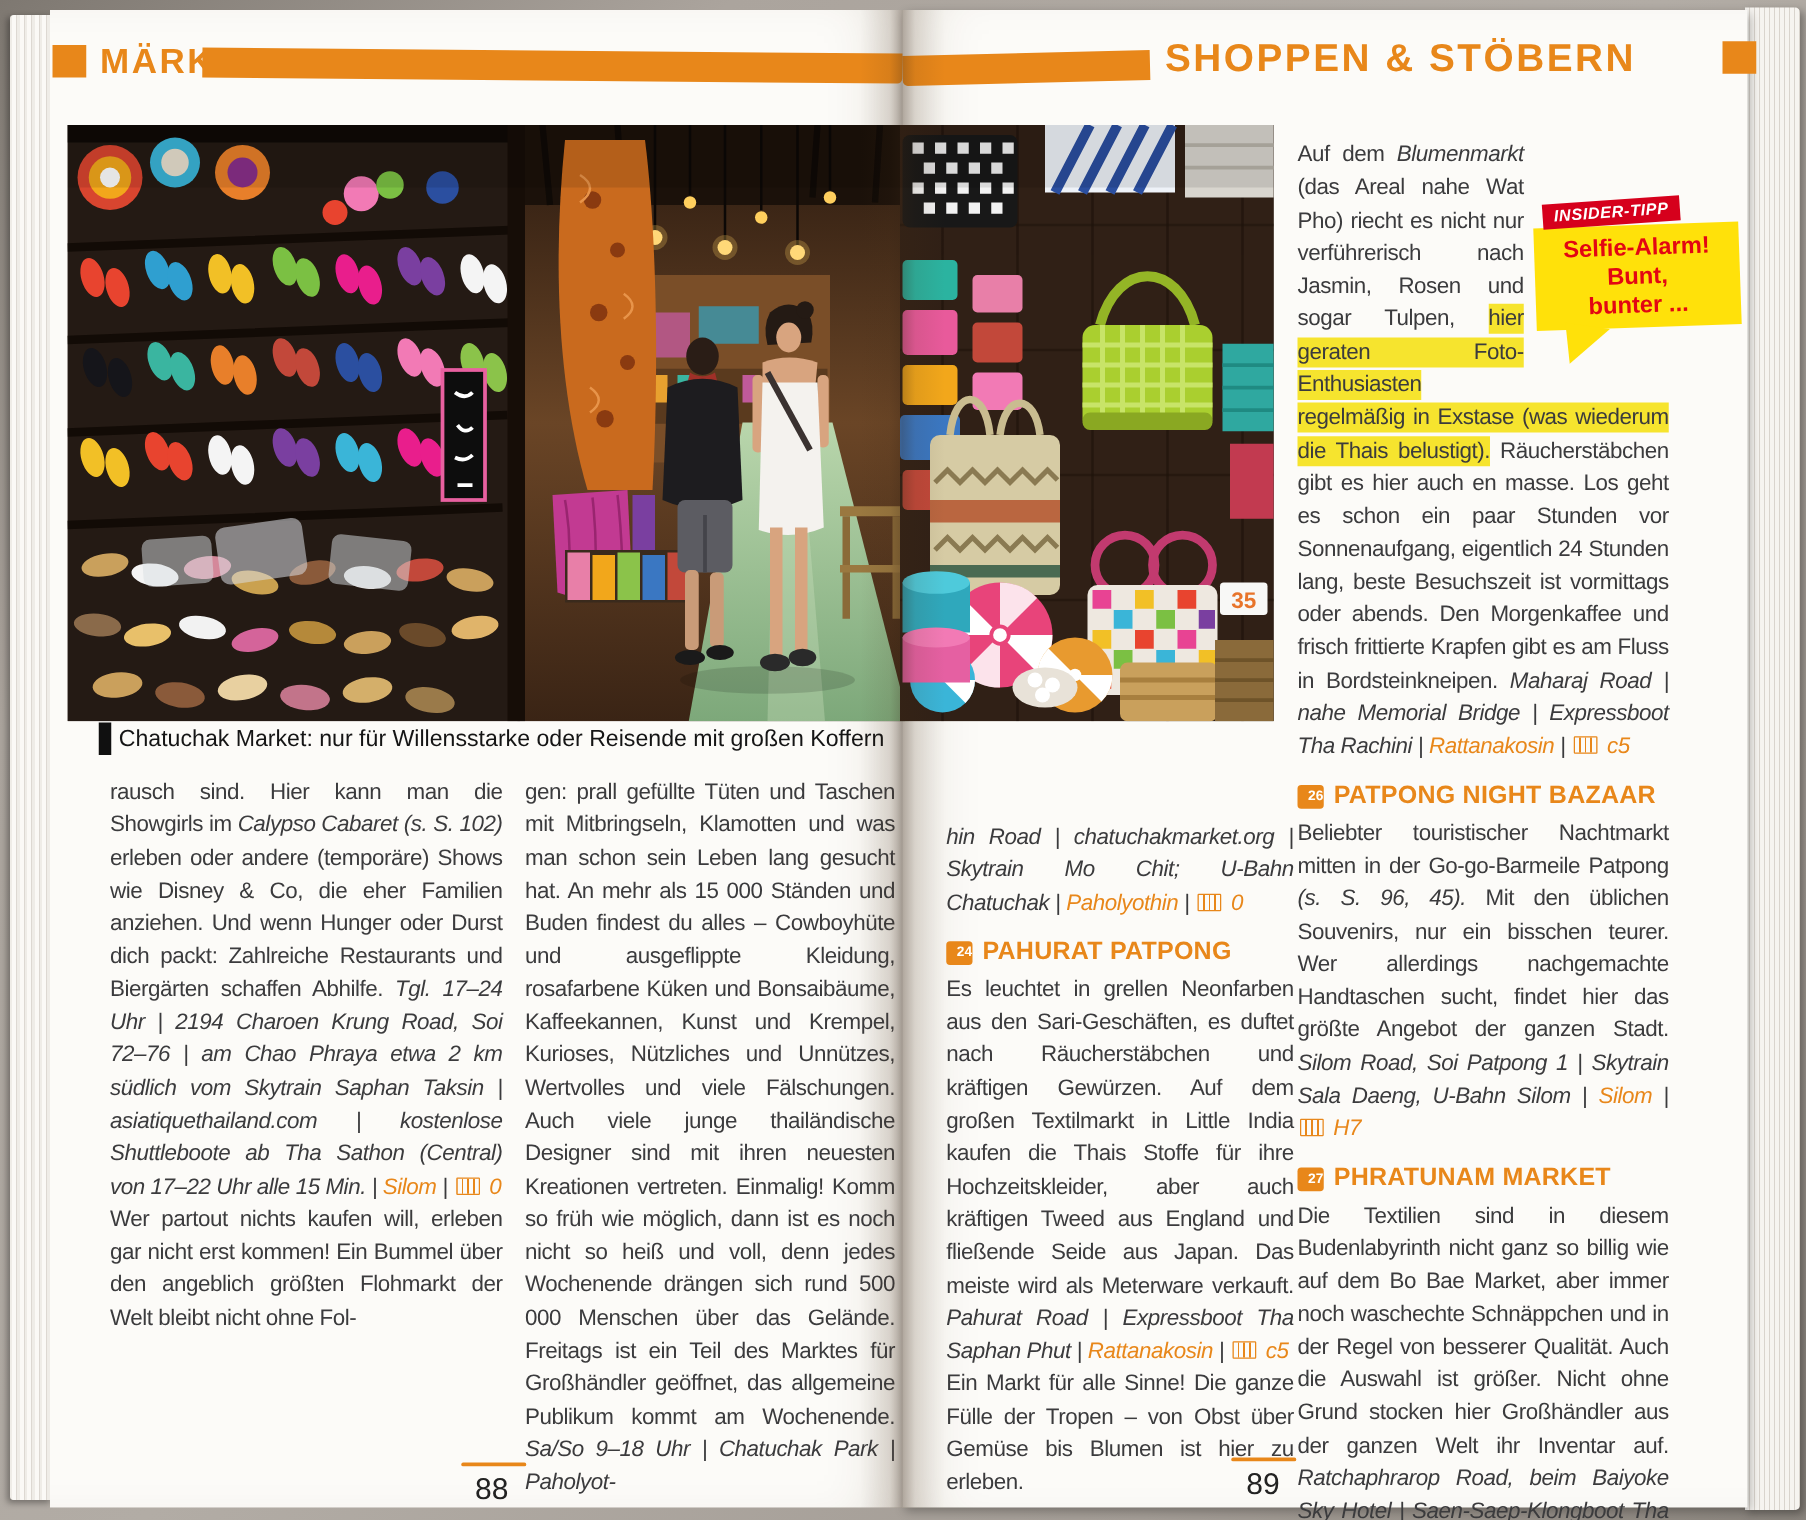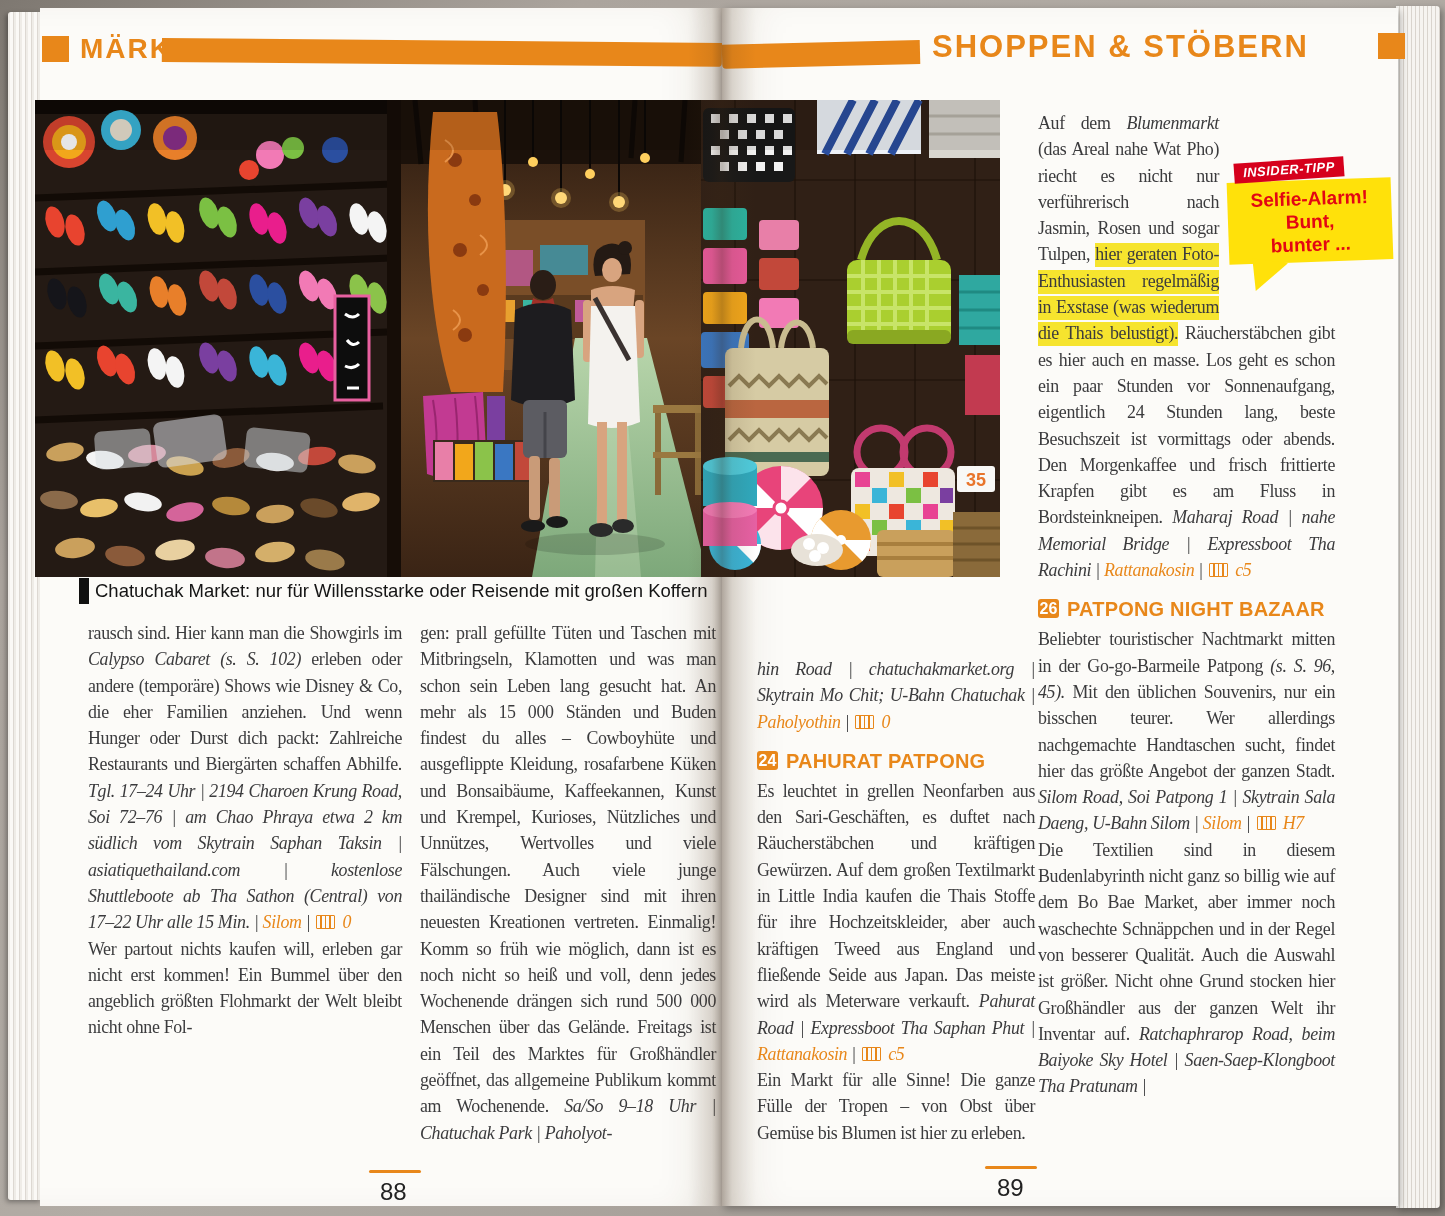--- a/index.html
+++ b/index.html
@@ -13,37 +13,37 @@
     background:repeating-linear-gradient(90deg,#f6f4f0 0 3px,#d9d4cd 3px 4px);
     box-shadow:3px 3px 7px rgba(0,0,0,.35);}
   .page{position:absolute;top:8px;bottom:10px;background:#fcfbf8;}
   .page.left{left:40px;width:682px;box-shadow:inset -42px 0 55px -40px rgba(70,45,20,.28);}
   .page.right{left:722px;width:676px;box-shadow:inset 45px 0 55px -42px rgba(70,45,20,.26),2px 3px 8px rgba(0,0,0,.3);}
   .spine{position:absolute;left:688px;top:8px;bottom:10px;width:68px;z-index:40;pointer-events:none;
     background:linear-gradient(90deg,rgba(0,0,0,0) 0%,rgba(75,50,25,.10) 35%,rgba(60,40,22,.30) 50%,rgba(75,50,25,.10) 65%,rgba(0,0,0,0) 100%);}
   .hdr-square{position:absolute;width:27px;height:26px;background:#e8871a;z-index:6;}
   .hdr-title{position:absolute;color:#e8871a;font-weight:700;letter-spacing:2px;z-index:6;white-space:nowrap;}
   .hdr-bar{position:absolute;height:24px;background:#e8871a;z-index:6;}
-  .photo-wrap{position:absolute;left:35px;top:100px;width:791px;height:477px;z-index:5;}
+  .photo-wrap{position:absolute;left:54px;top:100px;width:791px;height:477px;z-index:5;}
   .caption-notch{position:absolute;left:79px;top:578px;width:10px;height:26px;background:#101010;z-index:6;}
   .caption{position:absolute;left:95px;top:580px;font-size:18.5px;color:#151515;z-index:6;white-space:nowrap;}
   .col{position:absolute;font-size:17.9px;line-height:26.3px;color:#3b3b3d;text-align:justify;
     letter-spacing:-0.35px;z-index:6;}
   #lcol1{left:88px;top:620px;width:314px;}
   #lcol2{left:420px;top:620px;width:296px;}
   #rcol1{left:757px;top:620px;width:278px;margin-top:36px;}
   #rcol2{left:1038px;top:110px;width:297px;}
-  .para{margin:0;font-family:Liberation Serif, serif;}
+  .para{margin:0;}
   .it{font-style:italic;}
   .or{color:#e8871a;}
   .hl{background:#f6e42e;padding:1px 0 3px;box-decoration-break:clone;-webkit-box-decoration-break:clone;}
   .mhead{margin:13px 0 4px;color:#e8871a;font-weight:700;font-size:20px;line-height:26px;
     text-align:left;letter-spacing:.2px;}
-  .badge{display:inline-block;background:#e8871a;color:#fff;font-size:16px;font-weight:700;
-    width:21px;height:19px;line-height:19px;text-align:center;border-radius:3px;margin-right:8px;vertical-align:2px;}
+  .badge{display:inline-block;background:#e8871a;color:#fff;font-size:11px;font-weight:700;
+    width:21px;height:19px;line-height:19px;text-align:right;border-radius:3px;margin-right:8px;vertical-align:2px;}
   .star{color:#cf1830;font-size:22px;margin-left:5px;vertical-align:-2px;}
   .mapicon{display:inline-block;width:17px;height:12px;border:1.6px solid #e8871a;border-radius:1px;
     margin:0 3px -1px 2px;
     background:repeating-linear-gradient(90deg,rgba(0,0,0,0) 0 3.2px,#e8871a 3.2px 4.6px);}
   .tip-spacer{float:right;width:106px;height:132px;margin:53px 0 6px 10px;}
   .tip-wrap{position:absolute;left:1228px;top:160px;width:170px;height:150px;z-index:8;}
   .tip-tag{position:absolute;left:6px;top:0;background:#d6001c;color:#fff;font-size:13px;font-weight:700;
     font-style:italic;letter-spacing:.5px;padding:2px 9px 3px;transform:rotate(-4deg);white-space:nowrap;}
   .tip-bubble{position:absolute;left:0;top:20px;width:164px;height:82px;background:#ffe10a;
     transform:rotate(-2deg);display:flex;flex-direction:column;justify-content:center;}
@@ -392,20 +392,21 @@
     <p class="para"><span class="it">hin Road | chatuchakmarket.org | Skytrain Mo Chit; U-Bahn Chatuchak | </span><span class="or it">Paholyothin</span><span class="it"> | </span><span class="mapicon"></span><span class="or it"> 0</span></p>
     <h3 class="mhead"><span class="badge">24</span><span>PAHURAT PATPONG</span></h3>
     <p class="para"><span>Es leuchtet in grellen Neonfarben aus den Sari-Geschäften, es duftet nach Räucherstäbchen und kräftigen Gewürzen. Auf dem großen Textilmarkt in Little India kaufen die Thais Stoffe für ihre Hochzeitskleider, aber auch kräftigen Tweed aus England und fließende Seide aus Japan. Das meiste wird als Meterware verkauft. </span><span class="it">Pahurat Road | Expressboot Tha Saphan Phut | </span><span class="or it">Rattanakosin</span><span class="it"> | </span><span class="mapicon"></span><span class="or it"> c5</span></p>
     <p class="para"><span>Ein Markt für alle Sinne! Die ganze Fülle der Tropen – von Obst über Gemüse bis Blumen ist hier zu erleben.</span></p>
   </div>
 
   <div class="col" id="rcol2">
     <p class="para"><span class="tip-spacer"></span><span><span>Auf dem </span><span class="it">Blumenmarkt</span><span> (das Areal nahe Wat Pho) riecht es nicht nur verführerisch nach Jasmin, Rosen und sogar Tulpen, </span><span class="hl">hier geraten Foto-Enthusiasten regelmäßig in Exstase (was wiederum die Thais belustigt).</span><span> Räucherstäbchen gibt es hier auch en masse. Los geht es schon ein paar Stunden vor Sonnenaufgang, eigentlich 24 Stunden lang, beste Besuchszeit ist vormittags oder abends. Den Morgenkaffee und frisch frittierte Krapfen gibt es am Fluss in Bordsteinkneipen. </span><span class="it">Maharaj Road | nahe Memorial Bridge | Expressboot Tha Rachini | </span><span class="or it">Rattanakosin</span><span class="it"> | </span><span class="mapicon"></span><span class="or it"> c5</span></span></p>
     <h3 class="mhead"><span class="badge">26</span><span>PATPONG NIGHT BAZAAR</span></h3>
     <p class="para"><span>Beliebter touristischer Nachtmarkt mitten in der Go-go-Barmeile Patpong </span><span class="it">(s. S. 96, 45).</span><span> Mit den üblichen Souvenirs, nur ein bisschen teurer. Wer allerdings nachgemachte Handtaschen sucht, findet hier das größte Angebot der ganzen Stadt. </span><span class="it">Silom Road, Soi Patpong 1 | Skytrain Sala Daeng, U-Bahn Silom | </span><span class="or it">Silom</span><span class="it"> | </span><span class="mapicon"></span><span class="or it"> H7</span></p>
+    <h3 class="mhead"><span class="badge">27</span><span>PHRATUNAM MARKET</span></h3>
     <p class="para"><span>Die Textilien sind in diesem Budenlabyrinth nicht ganz so billig wie auf dem Bo Bae Market, aber immer noch waschechte Schnäppchen und in der Regel von besserer Qualität. Auch die Auswahl ist größer. Nicht ohne Grund stocken hier Großhändler aus der ganzen Welt ihr Inventar auf. </span><span class="it">Ratchaphrarop Road, beim Baiyoke Sky Hotel | Saen-Saep-Klongboot Tha Pratunam | </span></p>
   </div>
 
   <div class="tip-wrap">
     <div class="tip-bubble">
       <div class="tip-line">Selfie-Alarm!</div>
       <div class="tip-line">Bunt,</div>
       <div class="tip-line">bunter ...</div>
     </div>
     <div class="tip-tag">INSIDER-TIPP</div>

